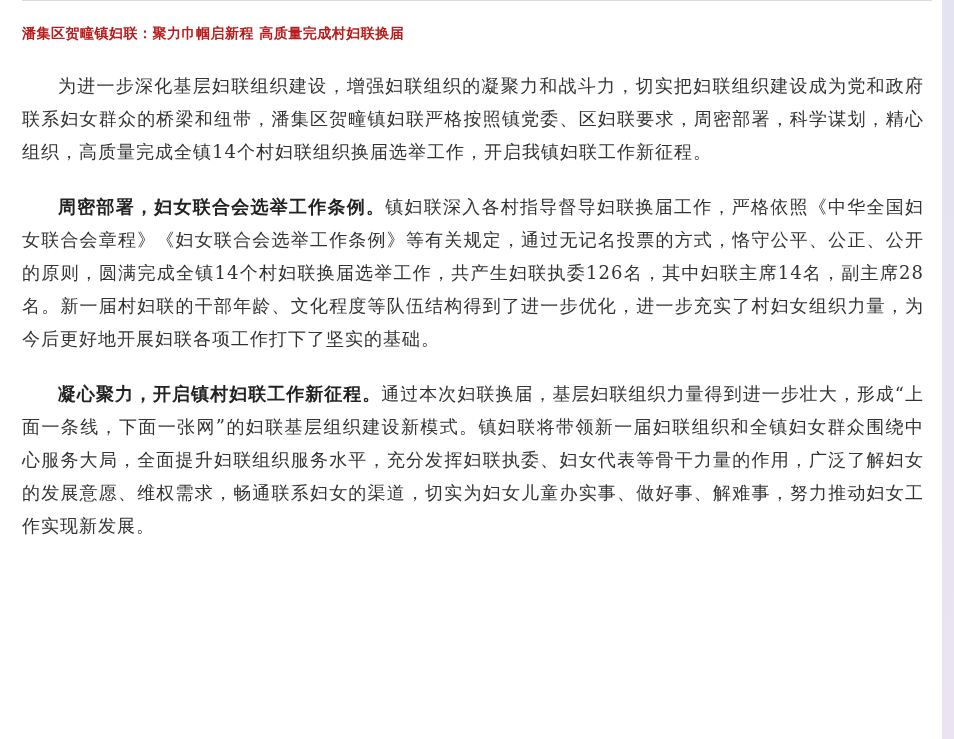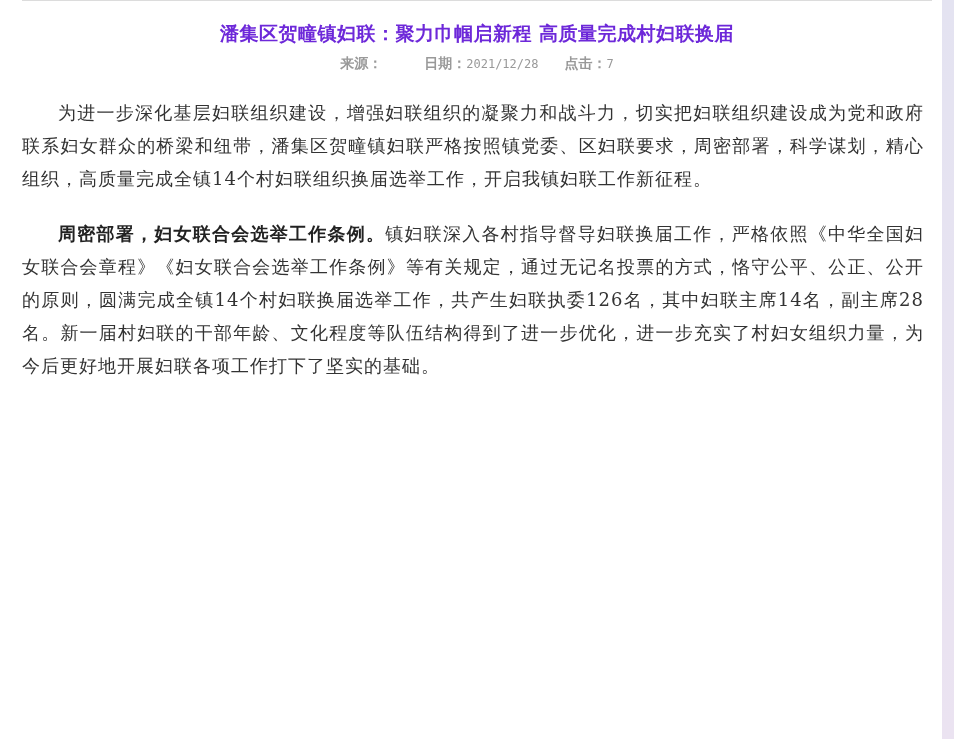--- a/index.html
+++ b/index.html
@@ -16,24 +16,23 @@
     }
     .article {
       position: absolute;
       left: 22px;
       top: 0;
       width: 910px;
       border-top: 1px solid #dcdcdc;
     }
     .title {
       margin: 18px 0 0 0;
-      text-align: center;
-      font-size: 19px;
+      font-size: 14px;
       font-weight: bold;
-      color: #6d28d9;
+      color: #b91c1c;
       line-height: 28px;
       letter-spacing: 0.5px;
     }
     .meta {
       margin-top: 6px;
       text-align: center;
       font-size: 13px;
       color: #999999;
       line-height: 20px;
     }
@@ -79,23 +78,21 @@
       height: 739px;
       background: linear-gradient(#e4e3f1, #ebe3f1);
     }
   </style>
 </head>
 <body>
 
 <div class="article">
   <h1 class="title">潘集区贺疃镇妇联：聚力巾帼启新程 高质量完成村妇联换届</h1>
 
-  <div class="meta">
-    <span class="label">来源：</span><span class="value"></span><span class="gap"></span><span class="label">日期：</span><span class="value">2021/12/28</span><span class="gap-sm"></span><span class="label">点击：</span><span class="value">7</span>
-  </div>
 
   <div class="content">
     <p class="para"><span class="lead"></span><span>为进一步深化基层妇联组织建设，增强妇联组织的凝聚力和战斗力，切实把妇联组织建设成为党和政府联系妇女群众的桥梁和纽带，潘集区贺疃镇妇联严格按照镇党委、区妇联要求，周密部署，科学谋划，精心组织，高质量完成全镇14个村妇联组织换届选举工作，开启我镇妇联工作新征程。</span></p>
     <p class="para"><span class="lead">周密部署，妇女联合会选举工作条例。</span><span>镇妇联深入各村指导督导妇联换届工作，严格依照《中华全国妇女联合会章程》《妇女联合会选举工作条例》等有关规定，通过无记名投票的方式，恪守公平、公正、公开的原则，圆满完成全镇14个村妇联换届选举工作，共产生妇联执委126名，其中妇联主席14名，副主席28名。新一届村妇联的干部年龄、文化程度等队伍结构得到了进一步优化，进一步充实了村妇女组织力量，为今后更好地开展妇联各项工作打下了坚实的基础。</span></p>
+    <p class="para"><span class="lead">凝心聚力，开启镇村妇联工作新征程。</span><span>通过本次妇联换届，基层妇联组织力量得到进一步壮大，形成“上面一条线，下面一张网”的妇联基层组织建设新模式。镇妇联将带领新一届妇联组织和全镇妇女群众围绕中心服务大局，全面提升妇联组织服务水平，充分发挥妇联执委、妇女代表等骨干力量的作用，广泛了解妇女的发展意愿、维权需求，畅通联系妇女的渠道，切实为妇女儿童办实事、做好事、解难事，努力推动妇女工作实现新发展。</span></p>
   </div>
 </div>
 
 <div class="side-strip"></div>
 
 </body></html>

